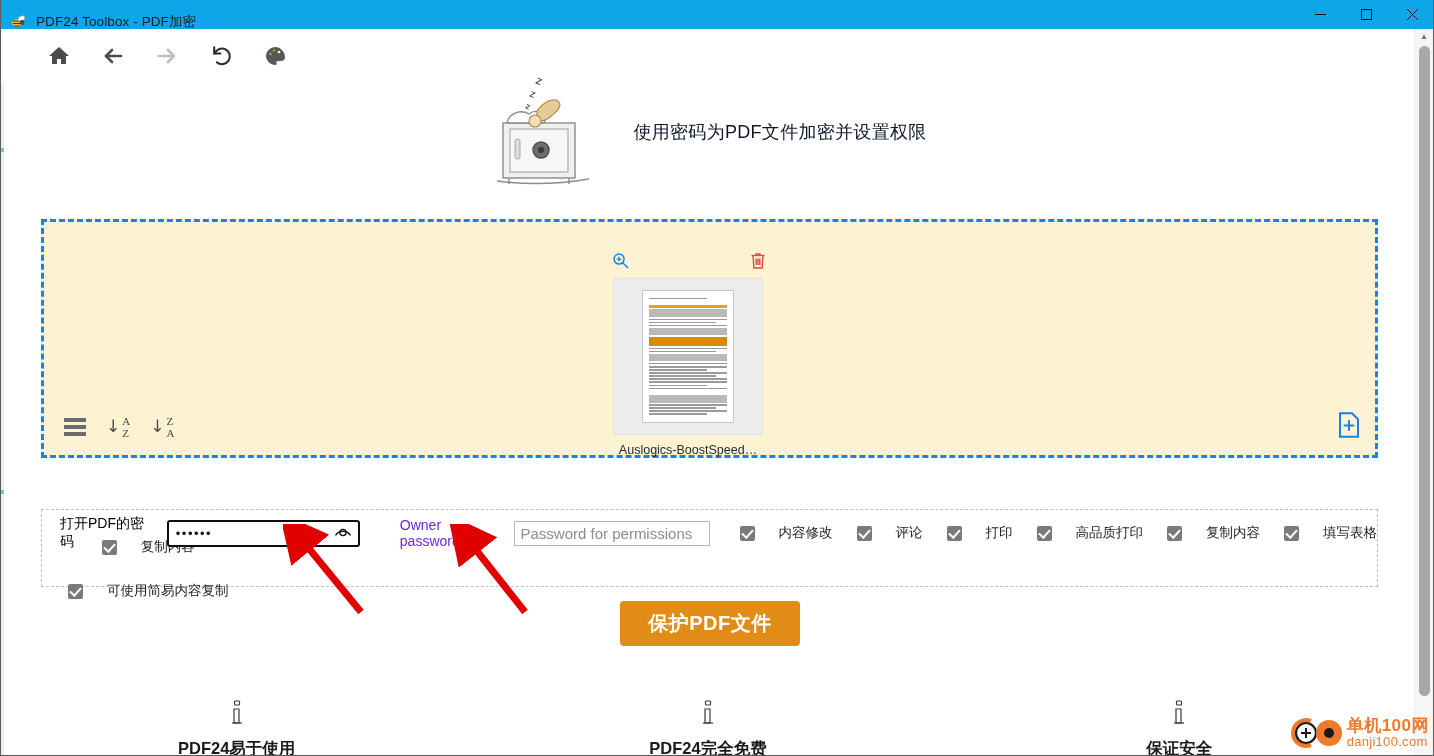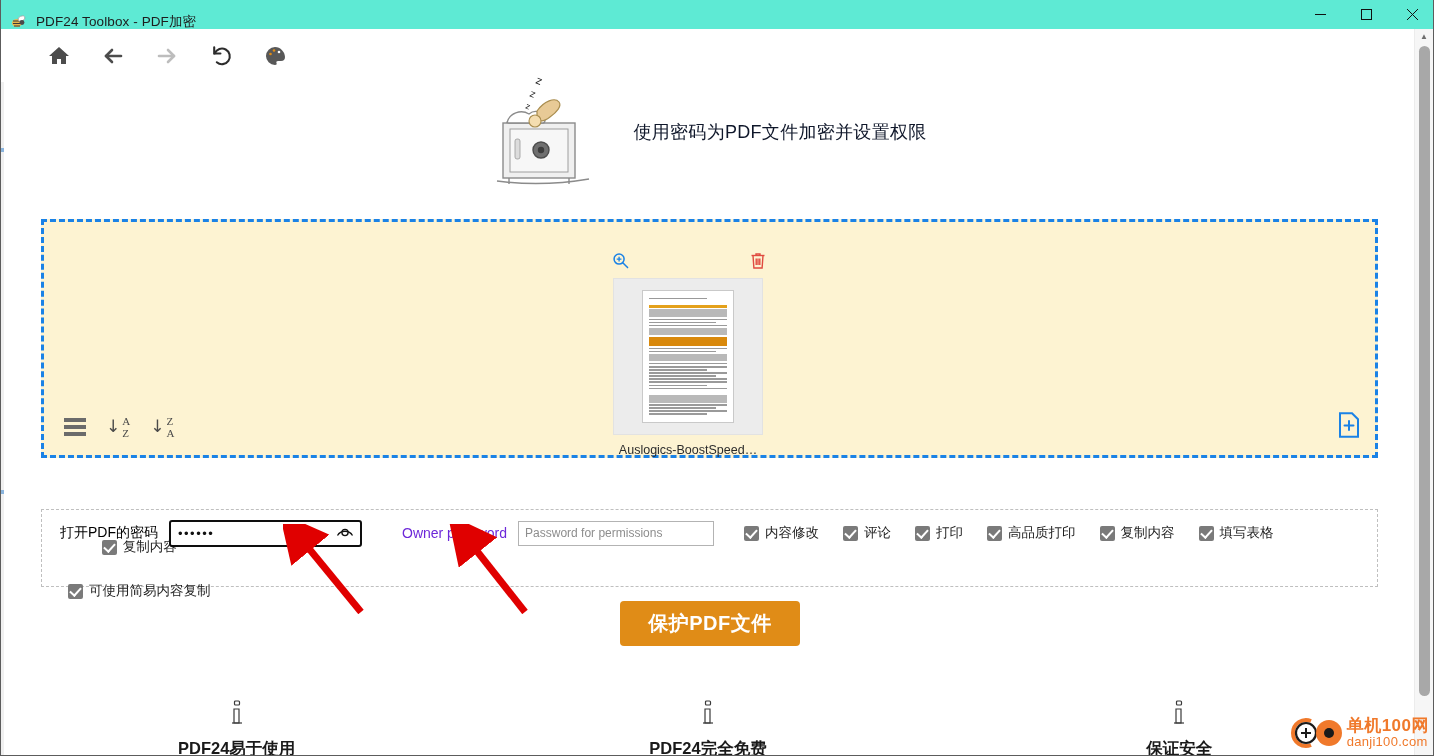--- a/index.html
+++ b/index.html
@@ -15,21 +15,21 @@
     background: #ffffff;
     border: 1px solid #5c5c5c;
     border-top: none;
     overflow: hidden;
   }
 
   
   .titlebar {
     position: absolute; top: 0; left: 0;
     width: 1434px; height: 44px;
-    background: #5eead4;
+    background: #0ea5e9;
     border-bottom: 1px solid #d9d9d9;
     display: flex; align-items: center;
   }
   .title-icon {
     width: 18px; height: 18px; margin-left: 9px; margin-right: 8px;
     position: relative; flex: none;
   }
   .title-text {
     font-size: 13.5px; color: #1d1d1d; letter-spacing: .1px;
     white-space: nowrap;
@@ -172,27 +172,27 @@
     font-family: "Liberation Sans", sans-serif;
   }
   .pw-eye {
     position: absolute; right: 8px; top: 4px;
     color: #111;
   }
   .owner-lbl { margin-left: 40px; font-size: 14px; color: #6d28d9; }
   .owner-input {
     margin-left: 11px; width: 196px; height: 25px;
     border: 1px solid #b3b3b3; background: #fff;
-    font-size: 12px; color: #111; padding: 0 6px;
+    font-size: 15px; color: #111; padding: 0 6px;
     font-family: "Liberation Sans", sans-serif;
   }
   .owner-input::placeholder { color: #8d8d8d; }
   .cb-group { display: flex; align-items: center; gap: 24px; margin-left: 30px; }
   .cb {
-    display: flex; align-items: center; gap: 6px;
+    display: flex; align-items: center; gap: 24px;
     font-size: 13.5px; color: #1d1d1d; white-space: nowrap;
   }
   .cb .box {
     width: 15px; height: 15px; background: #7a7a7a;
     border-radius: 2px; position: relative; flex: none;
   }
   .cb .box::after {
     content: ""; position: absolute;
     left: 4px; top: 1px; width: 5px; height: 9px;
     border: solid #fff; border-width: 0 2px 2px 0;

